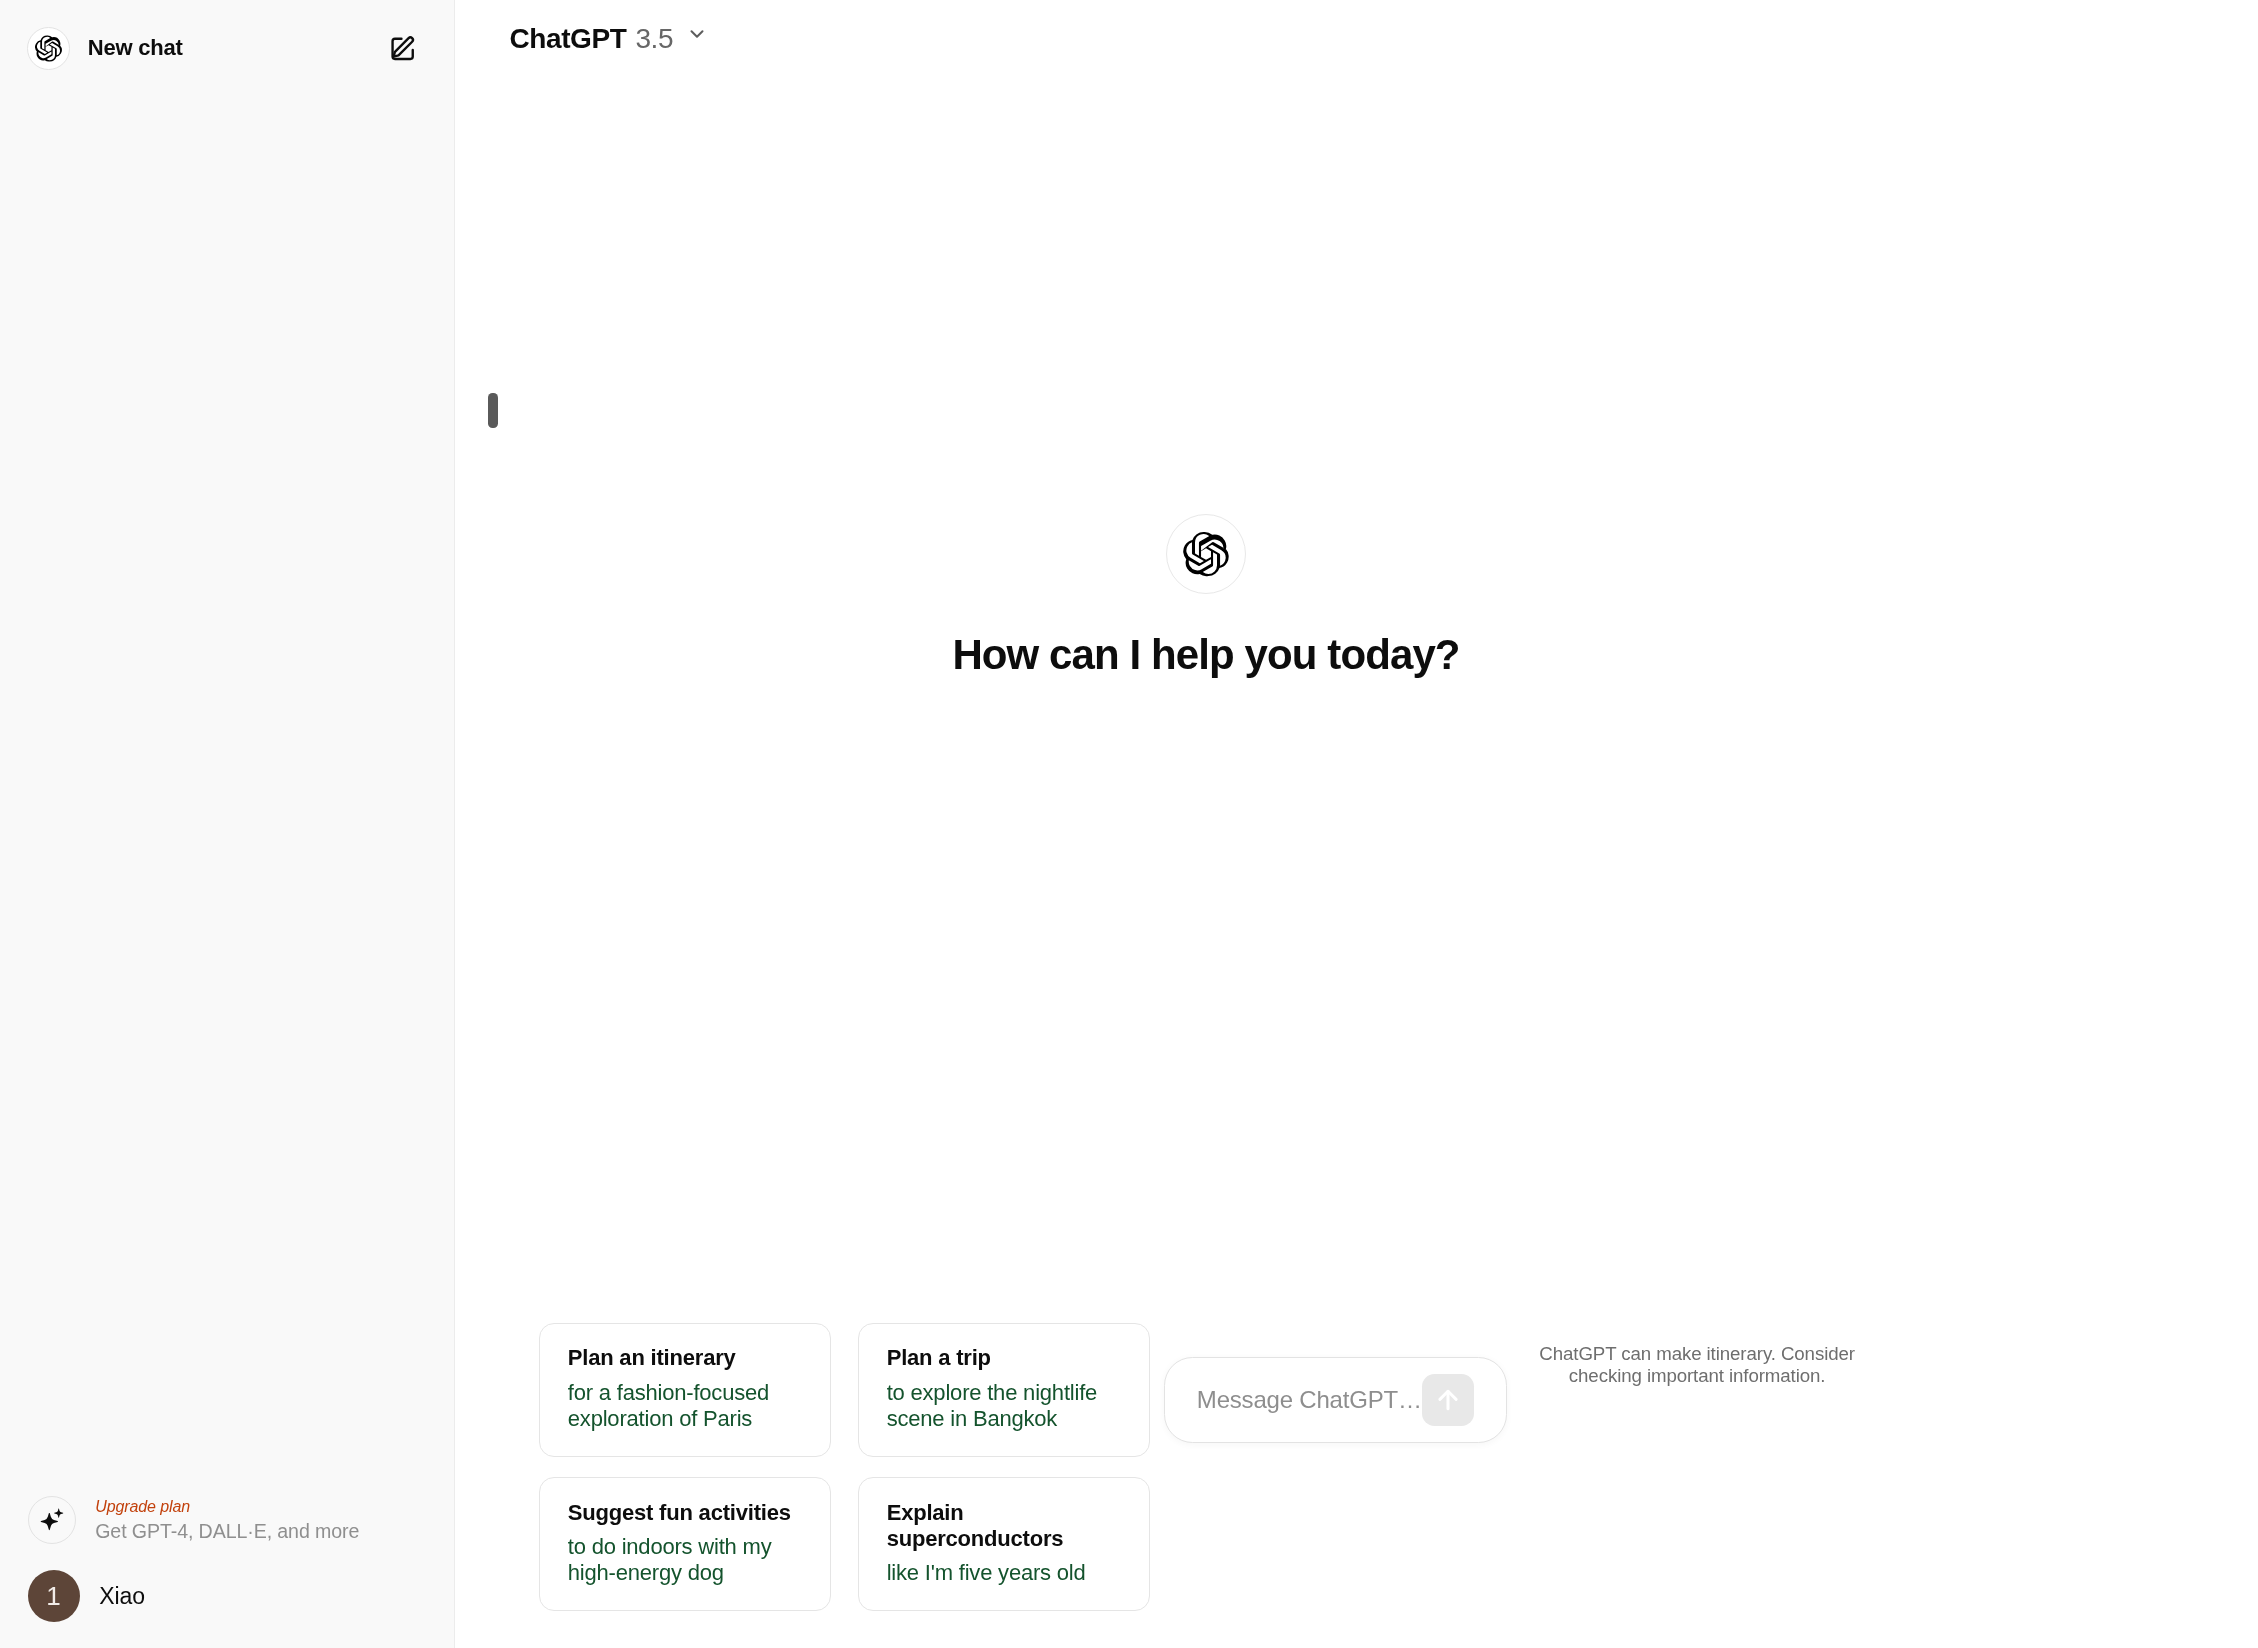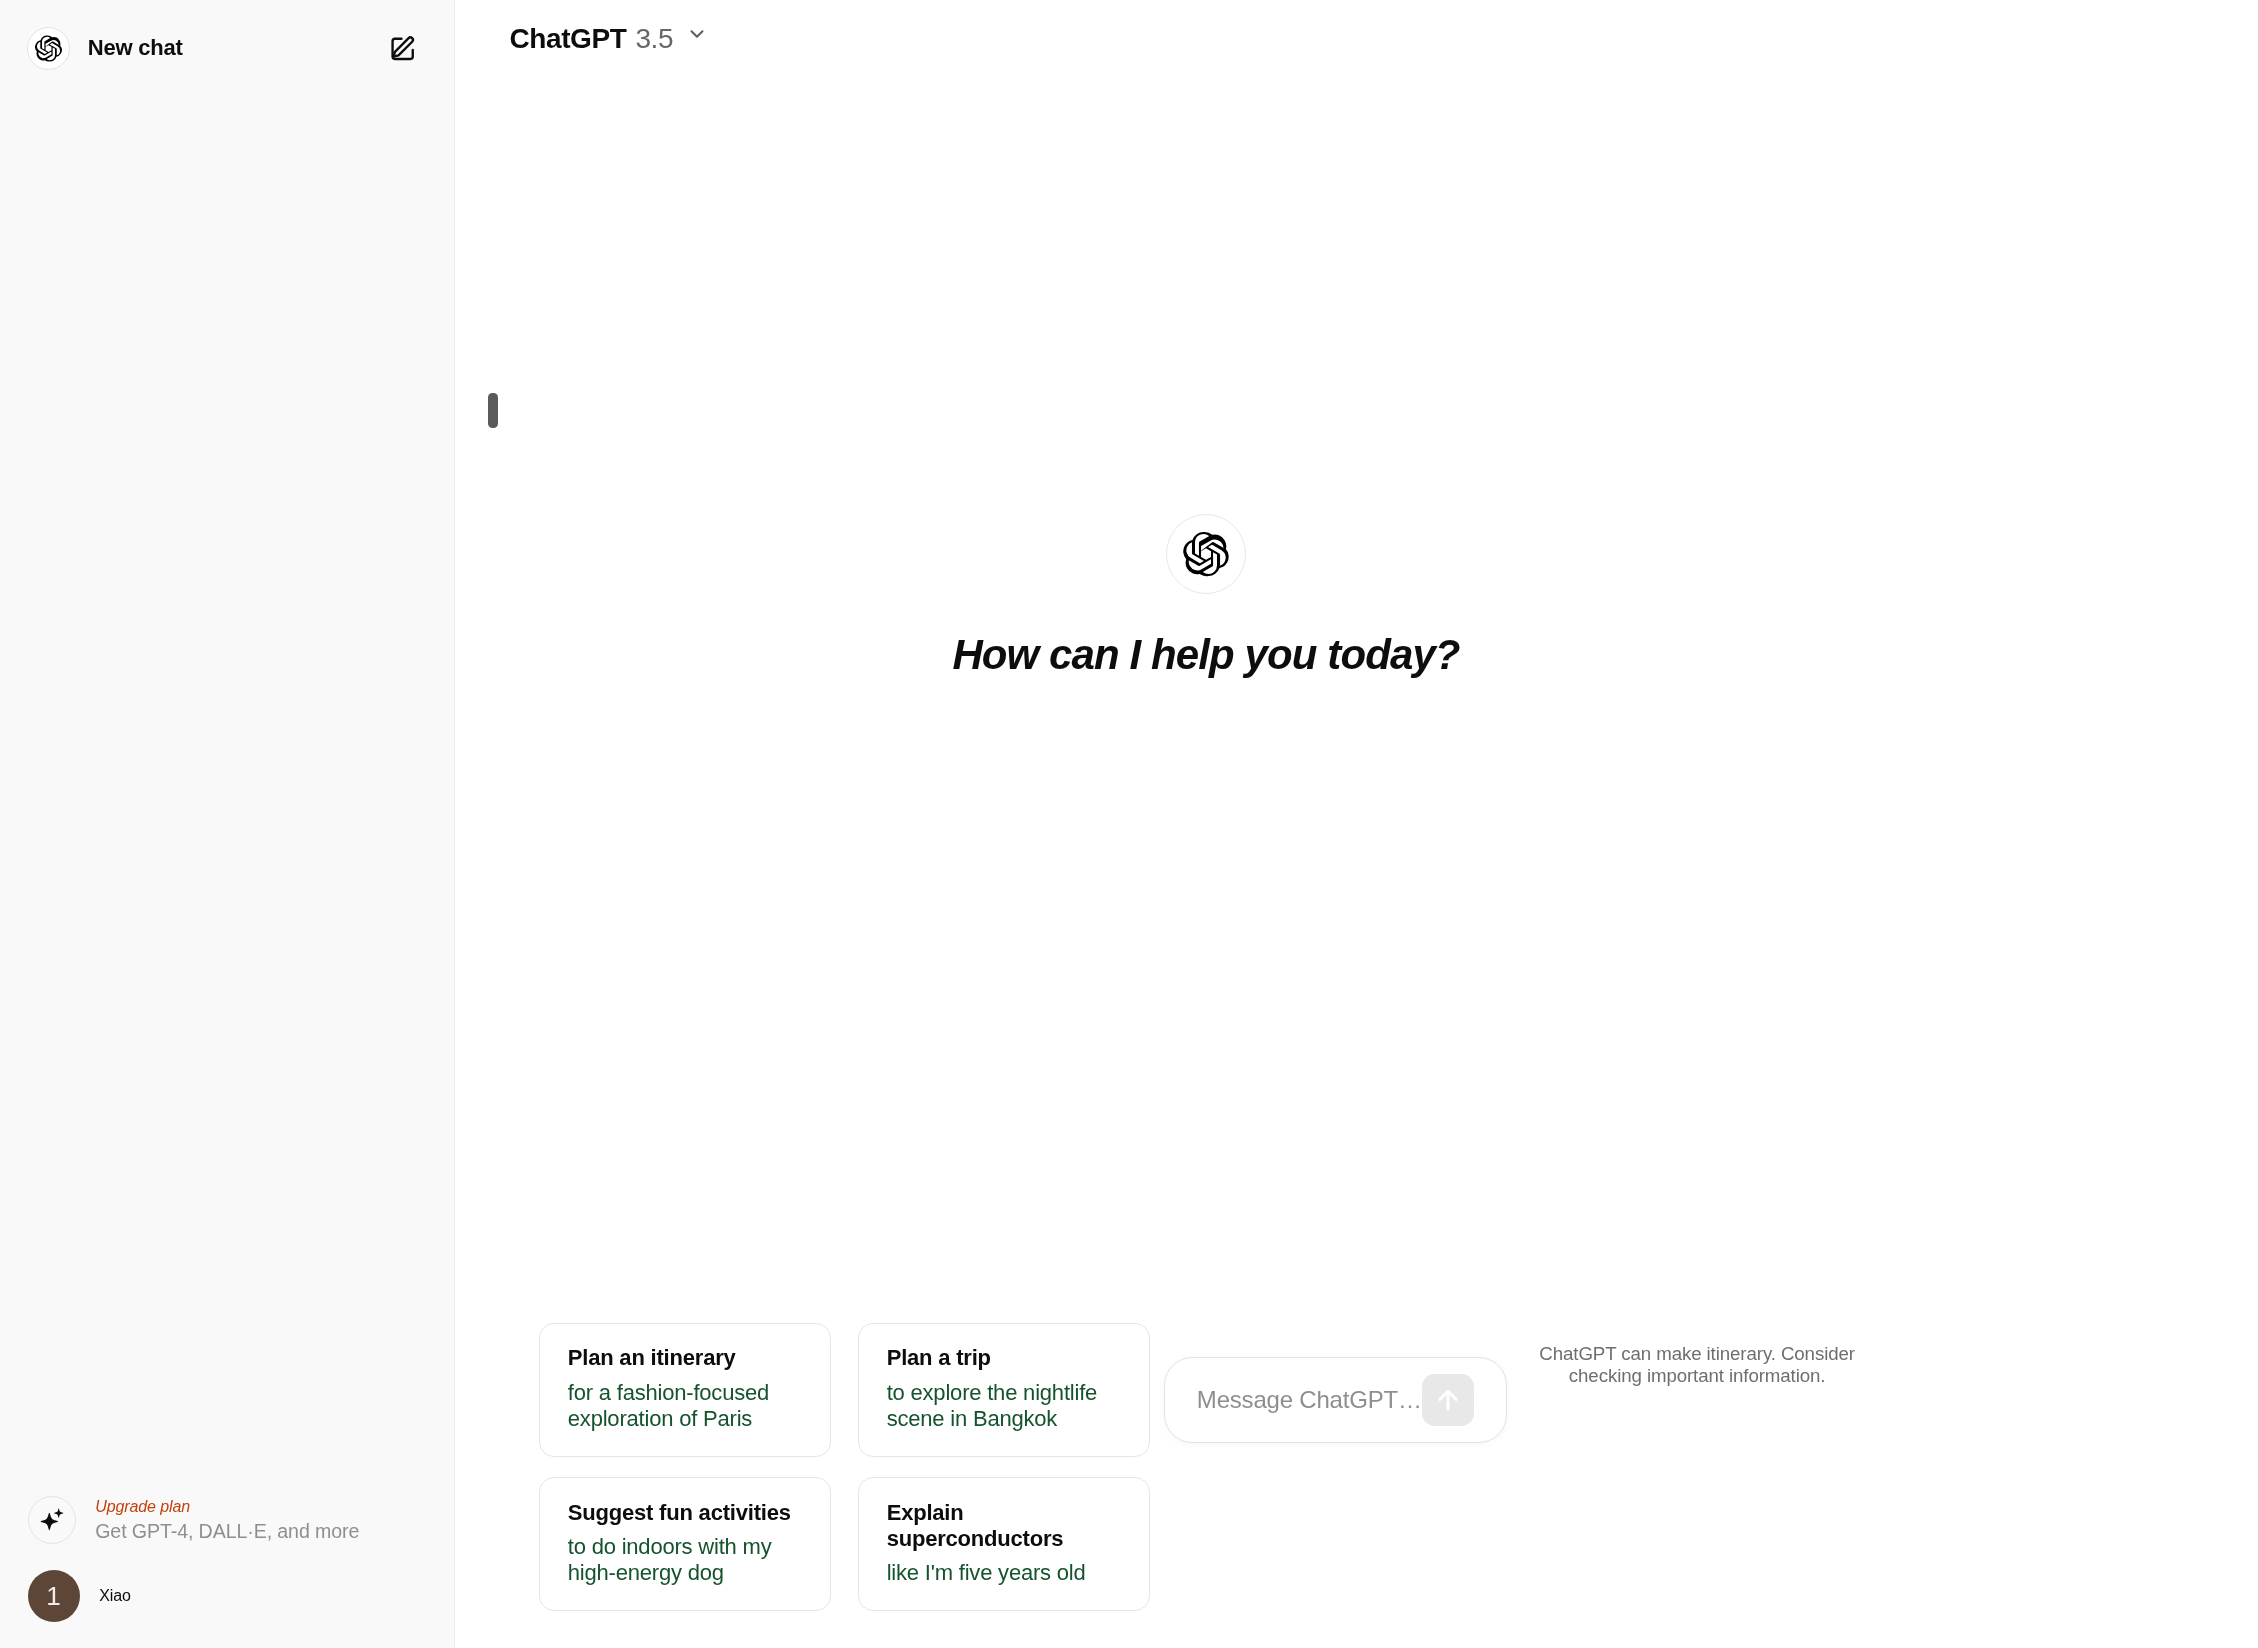--- a/index.html
+++ b/index.html
@@ -148,21 +148,21 @@
     display: flex;
     align-items: center;
     justify-content: center;
     font-size: 26px;
     font-weight: 400;
     flex: 0 0 52px;
     line-height: 1;
   }
 
   .account-name {
-    font-size: 16px;
+    font-size: 23px;
     font-weight: 400;
     color: #0d0d0d;
     letter-spacing: -0.1px;
   }
 
   
   .main {
     flex: 1 1 auto;
     height: 100%;
     position: relative;
@@ -210,21 +210,20 @@
 
   .hero {
     position: absolute;
     left: 0;
     right: 0;
     top: 437px;
     display: flex;
     flex-direction: column;
     align-items: center;
     gap: 37px;
-    font-style: italic;
   }
 
   .hero-logo {
     width: 80px;
     height: 80px;
     border-radius: 50%;
     border: 0.9px solid #e8e8e8;
     background: #ffffff;
     display: flex;
     align-items: center;

